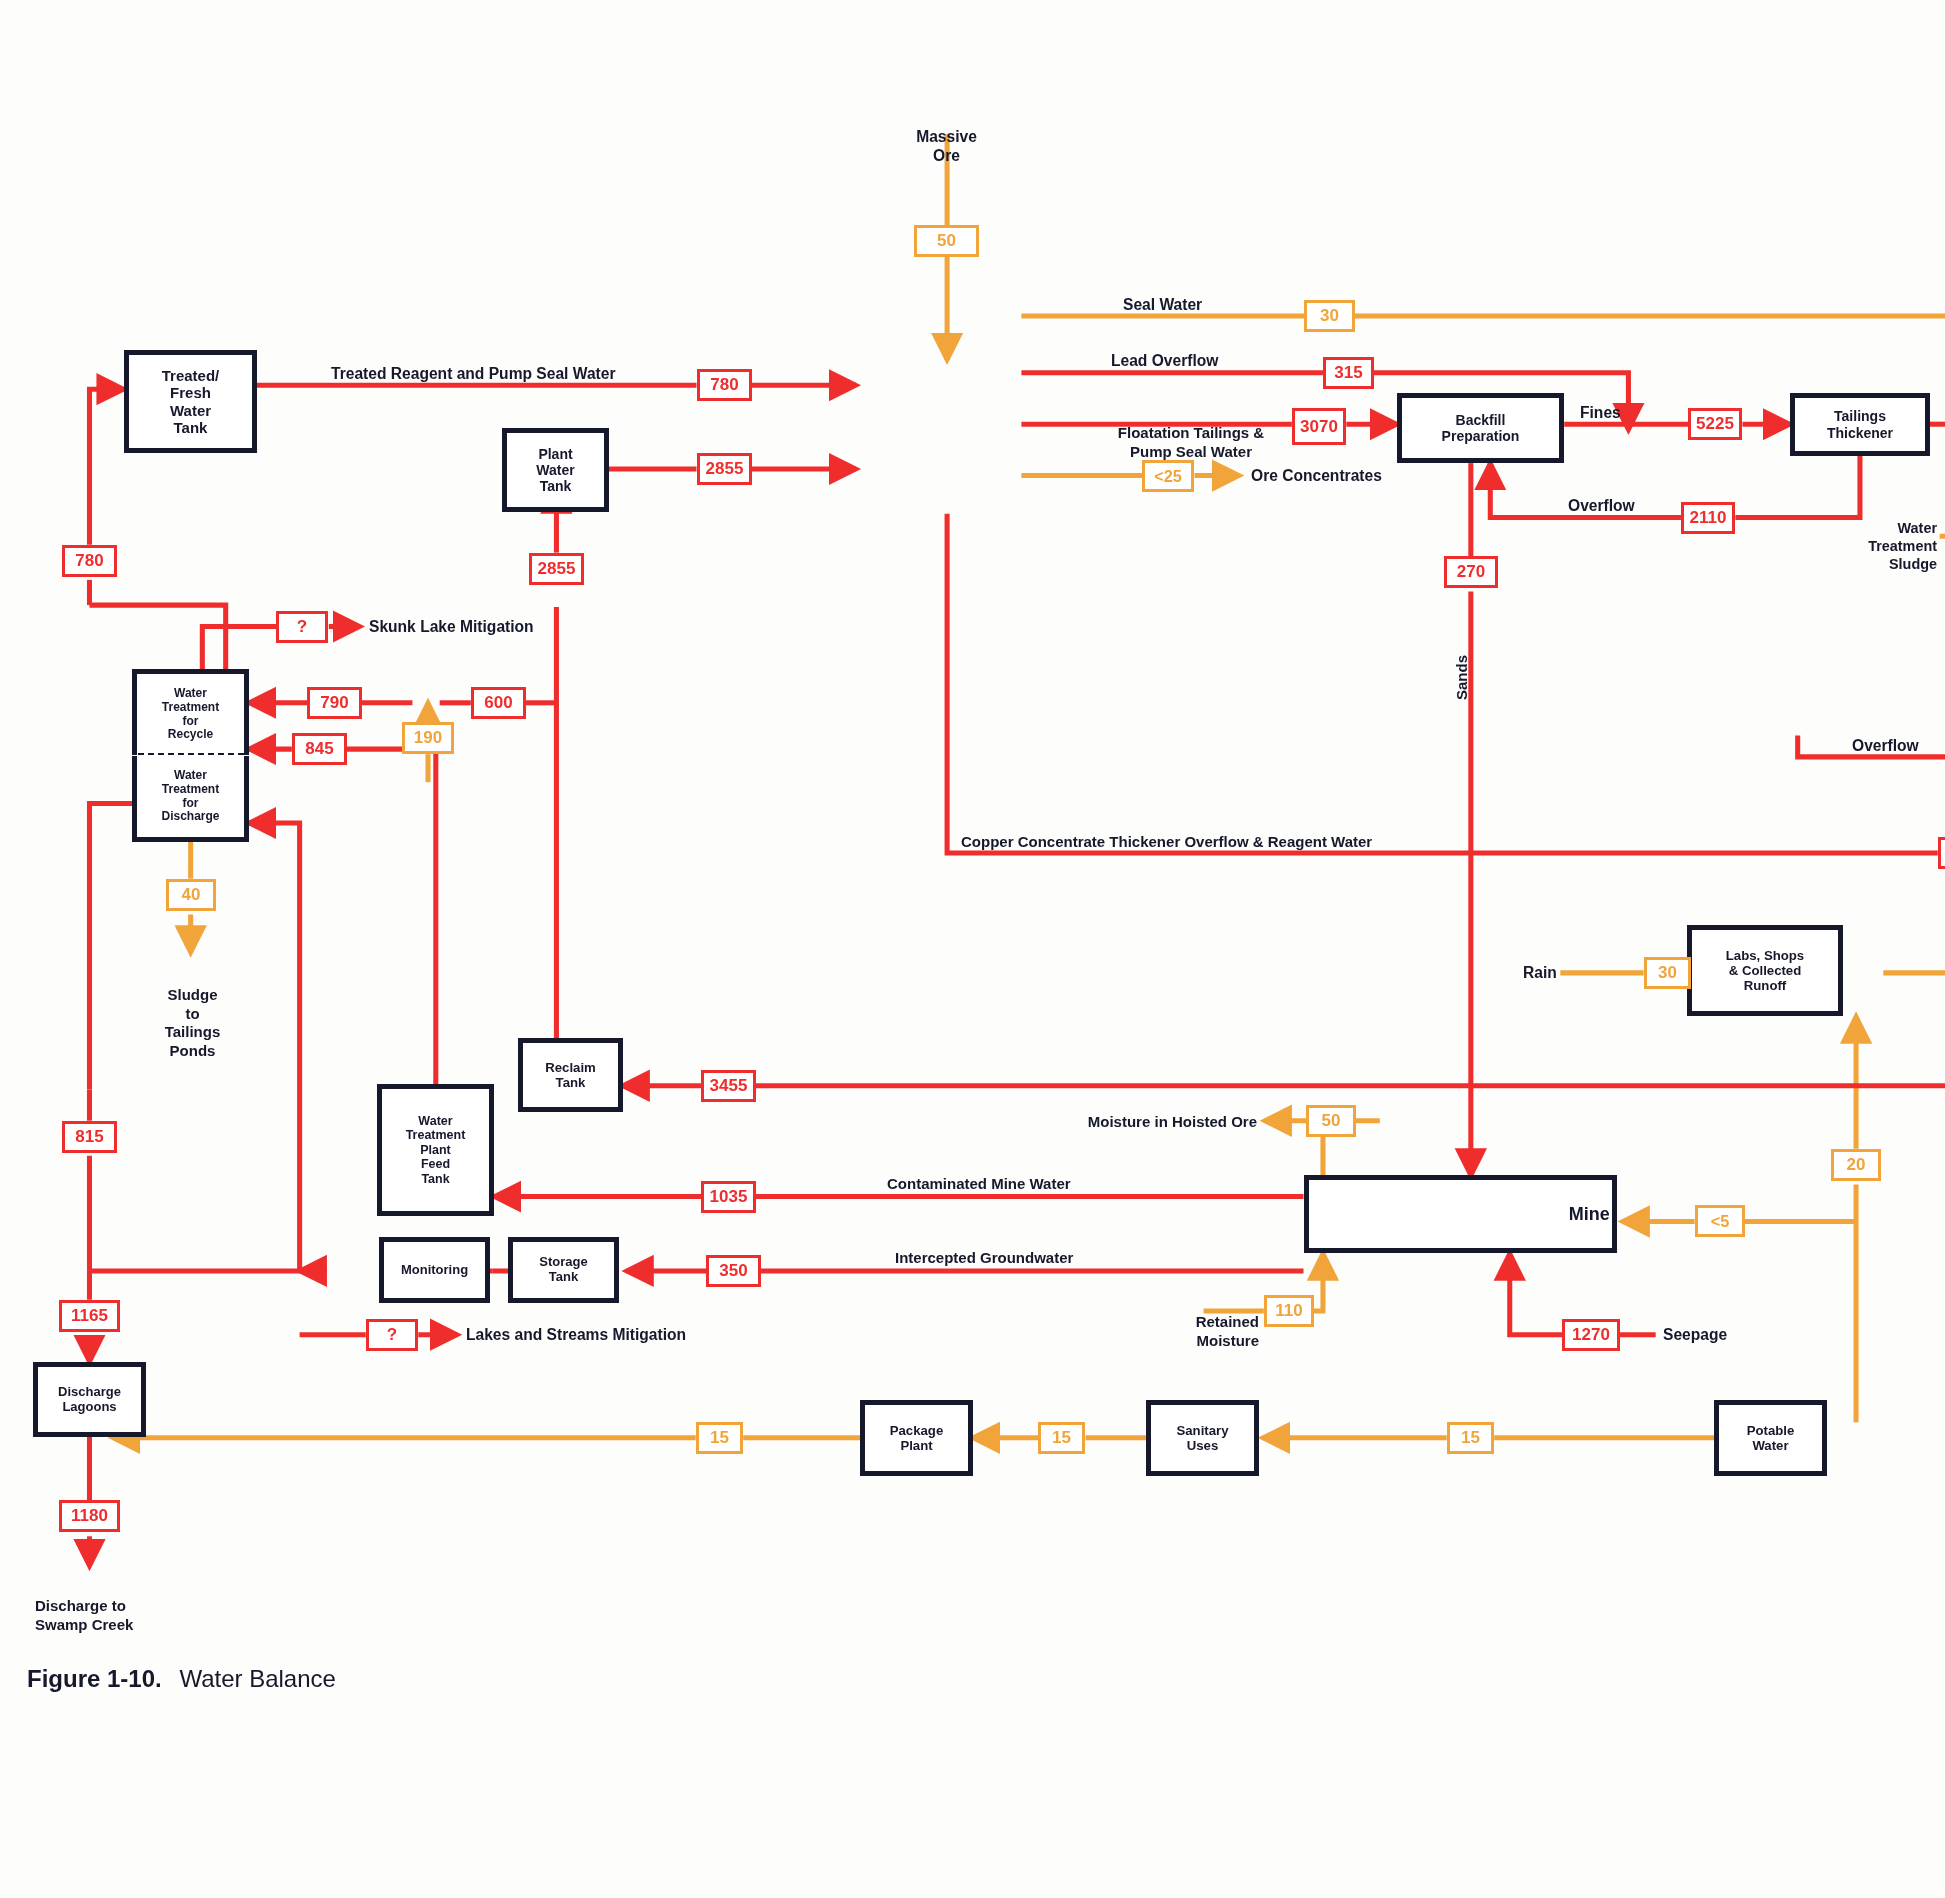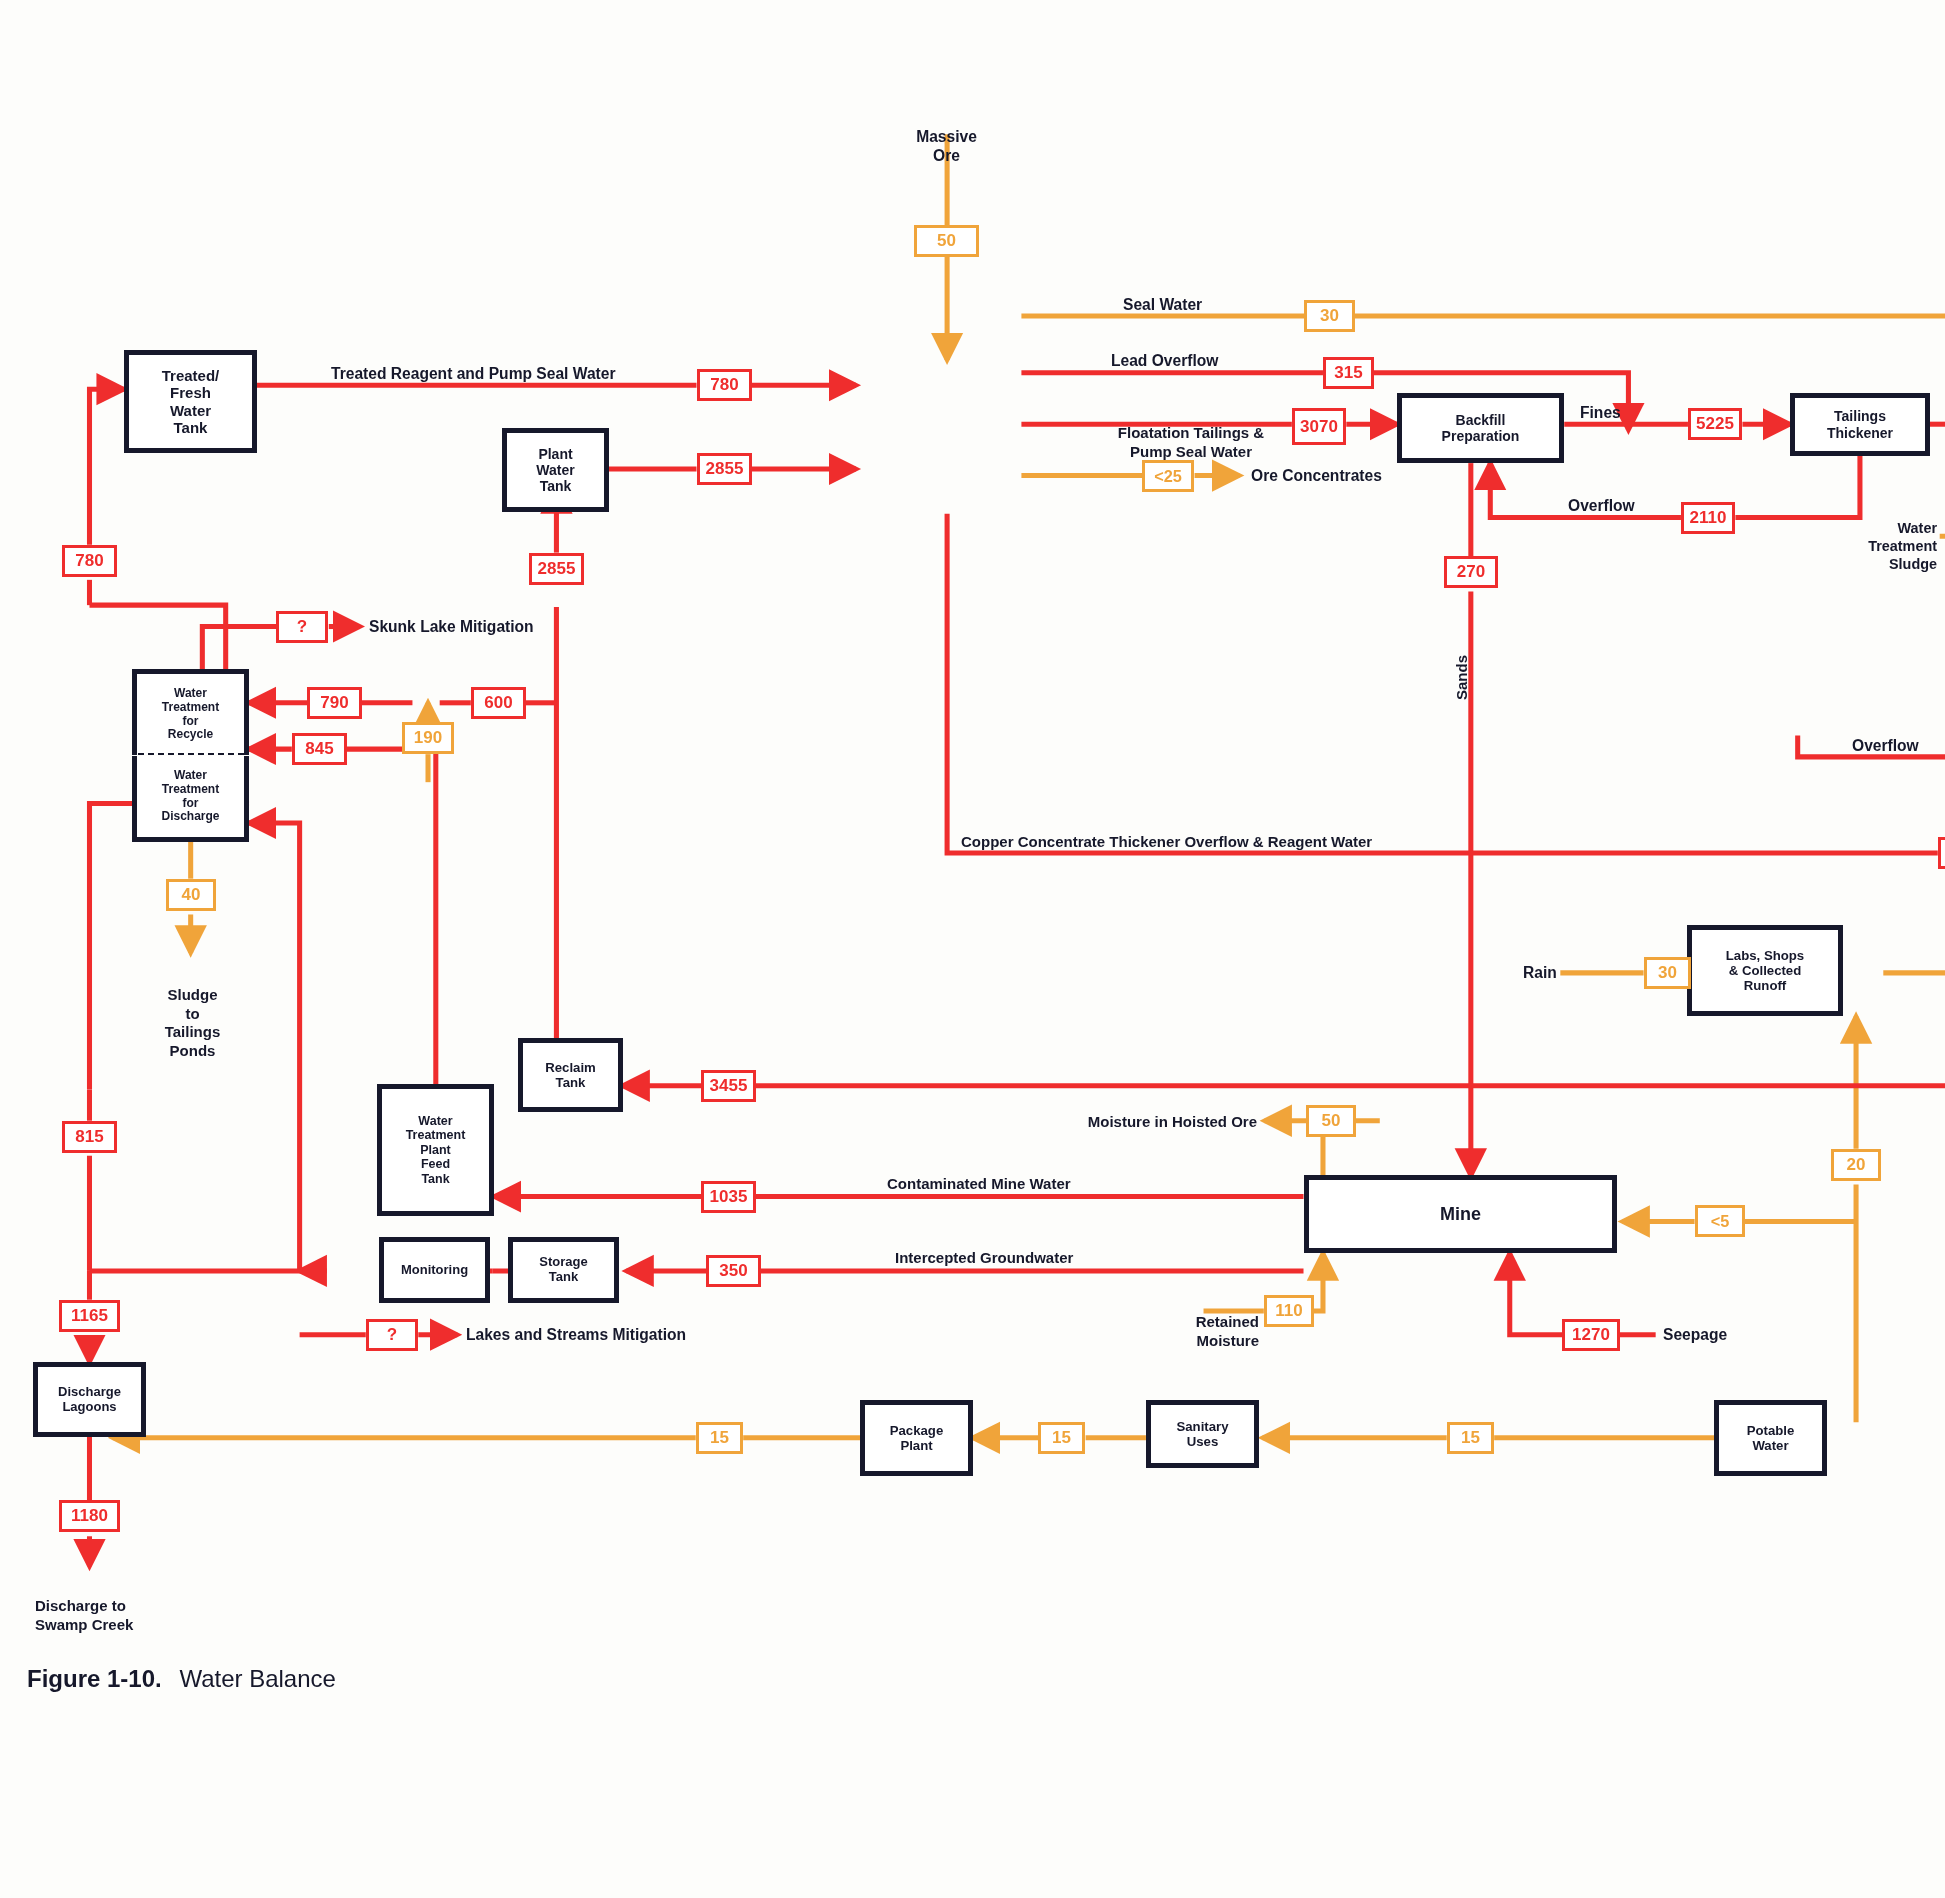--- a/index.html
+++ b/index.html
@@ -260,36 +260,36 @@
   <div class="node" style="left:508px;top:1237px;width:111px;height:66px;font-size:13px;">
     <span style="white-space:pre-line">Storage
 Tank</span>
     </div>
 
   <div class="node" style="left:33px;top:1362px;width:113px;height:75px;font-size:13px;">
     <span style="white-space:pre-line">Discharge
 Lagoons</span>
     </div>
 
-  <div class="node" style="left:1304px;top:1175px;width:313px;height:78px;font-size:18px;">
+  <div class="node" style="left:1304px;top:1175px;width:313px;height:78px;font-size:18px;justify-content:flex-end;">
     <span style="white-space:pre-line">Mine</span>
     </div>
 
   <div class="node" style="left:1687px;top:925px;width:156px;height:91px;font-size:13.2px;">
     <span style="white-space:pre-line">Labs, Shops
 &amp; Collected
 Runoff</span>
     </div>
 
   <div class="node" style="left:860px;top:1400px;width:113px;height:76px;font-size:13.2px;">
     <span style="white-space:pre-line">Package
 Plant</span>
     </div>
 
-  <div class="node" style="left:1146px;top:1400px;width:113px;height:68px;font-size:13.2px;">
+  <div class="node" style="left:1146px;top:1400px;width:113px;height:76px;font-size:13.2px;">
     <span style="white-space:pre-line">Sanitary
 Uses</span>
     </div>
 
   <div class="node" style="left:1714px;top:1400px;width:113px;height:76px;font-size:13.2px;">
     <span style="white-space:pre-line">Potable
 Water</span>
     </div>
 
   <div class="vbox amb" style="left:914px;top:225px;width:65px;height:32px;font-size:17px;">

